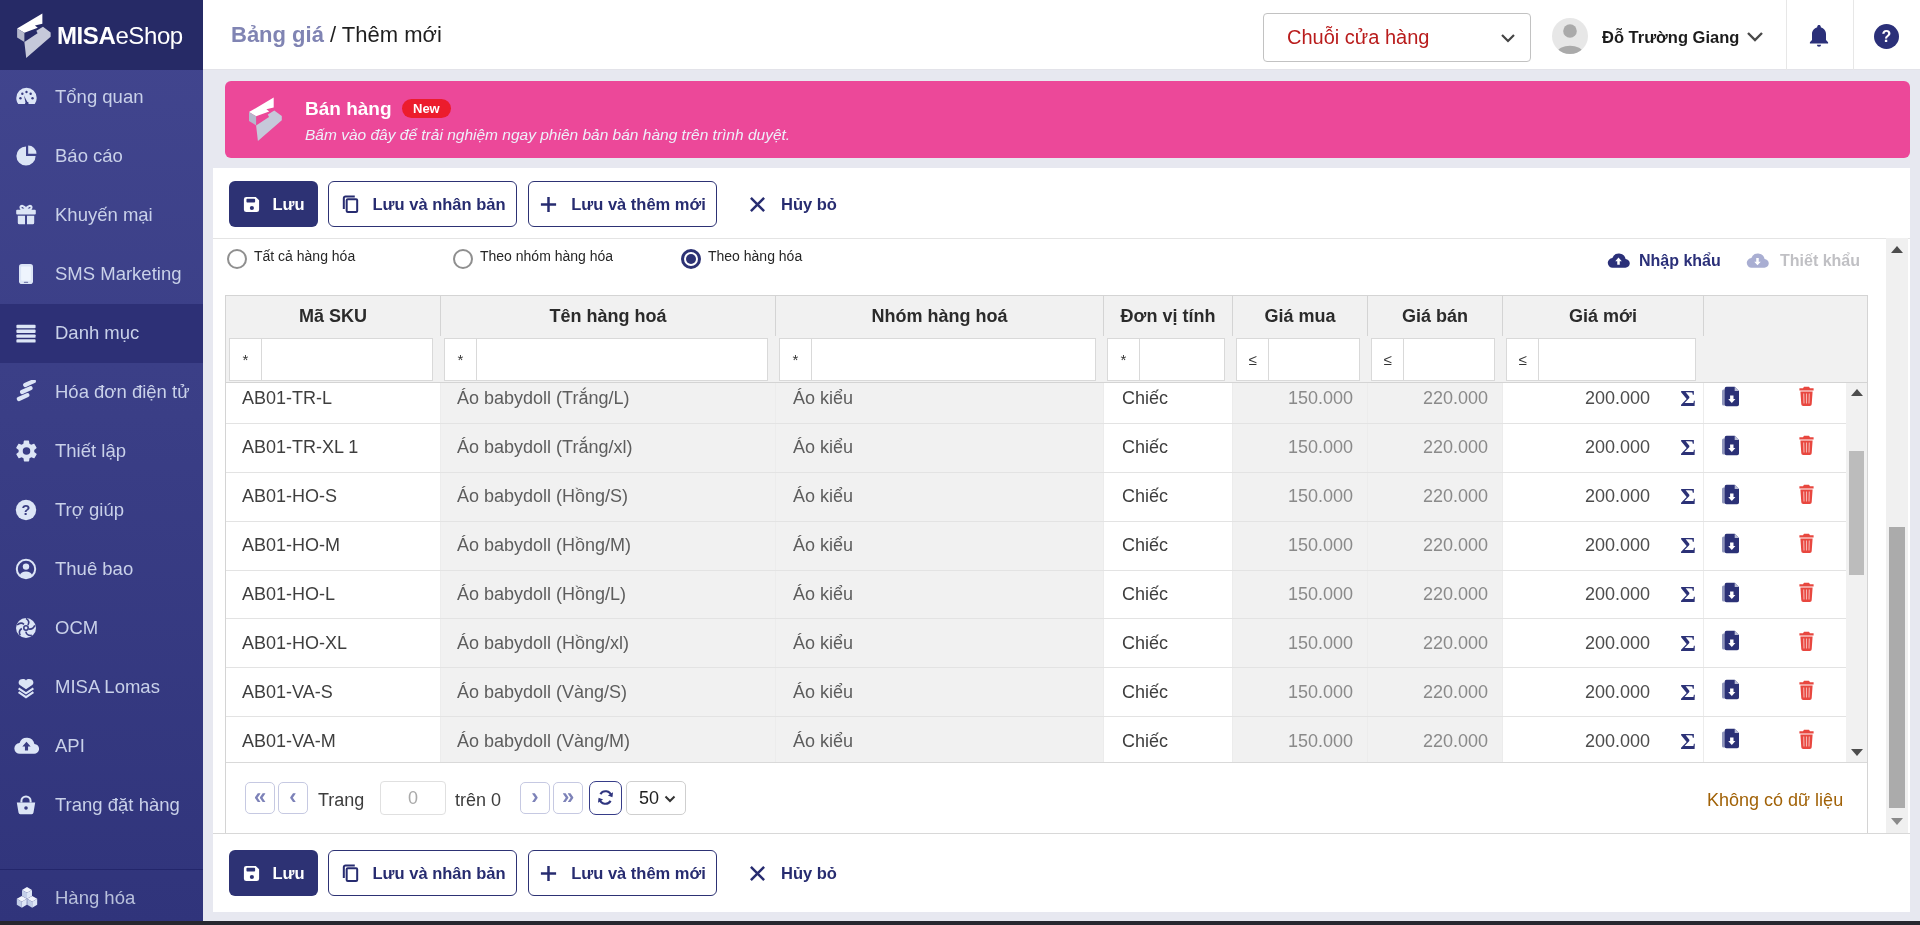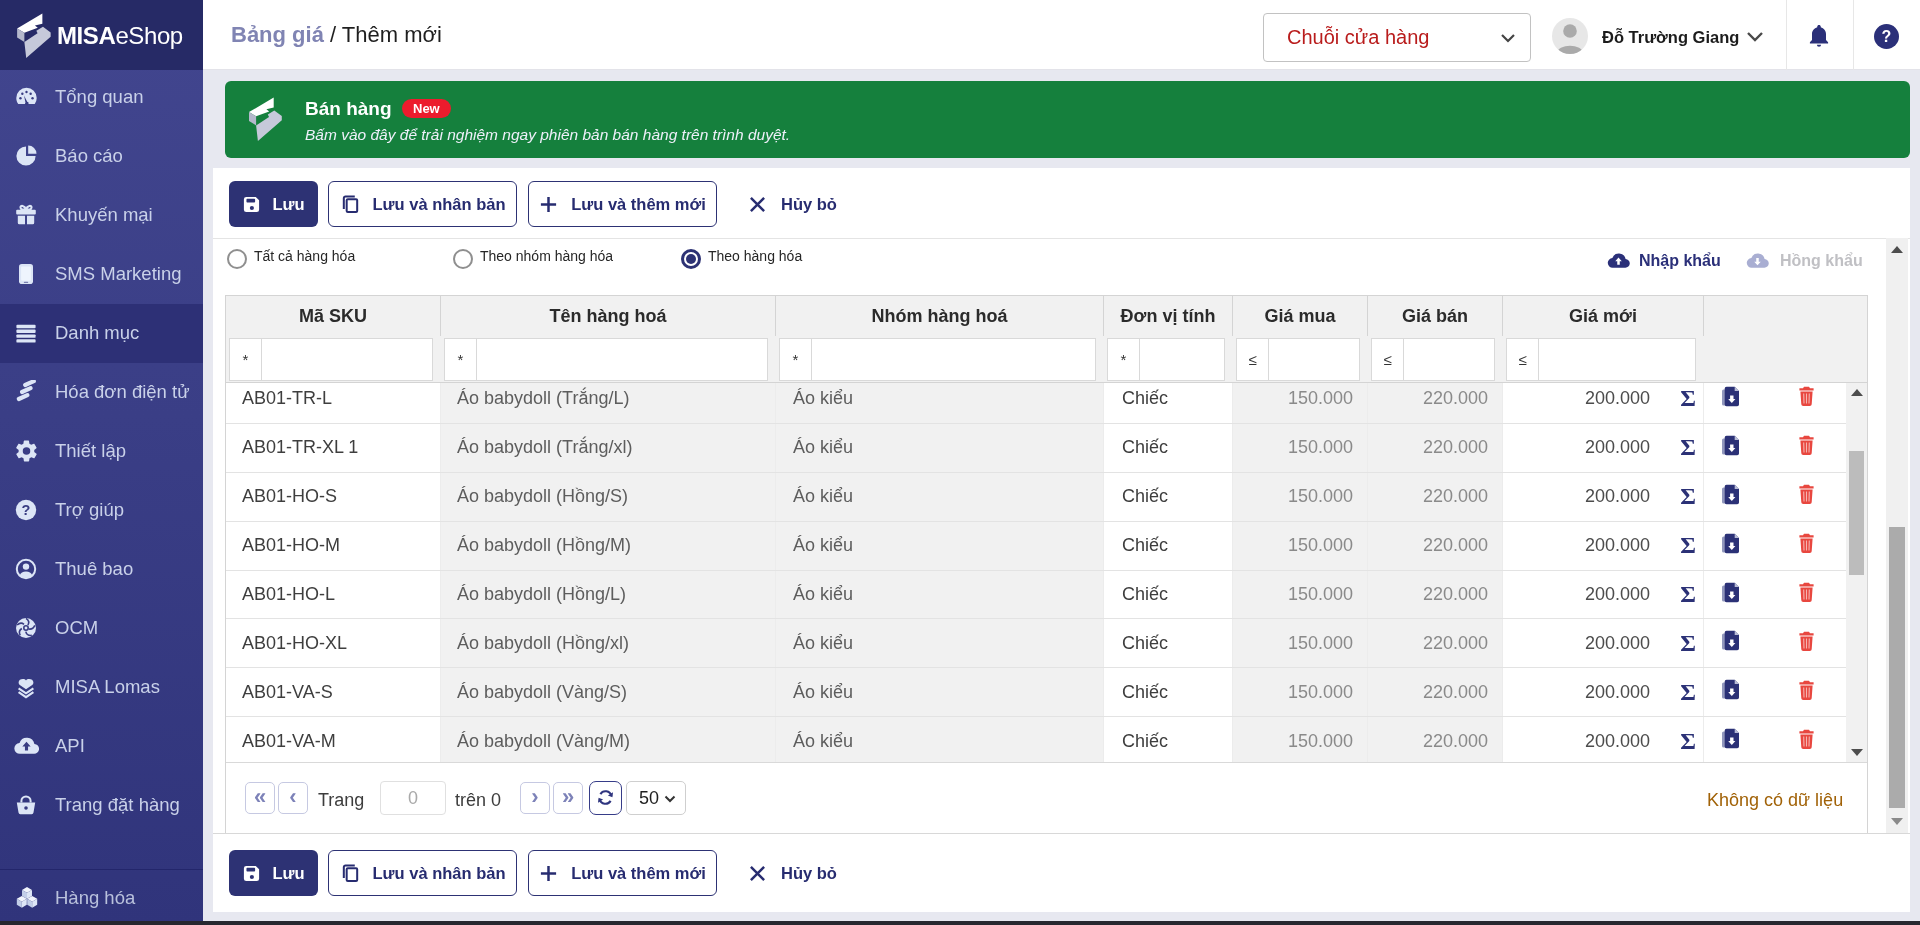--- a/index.html
+++ b/index.html
@@ -18,21 +18,21 @@
   #header { position:absolute; left:203px; top:0; width:1717px; height:70px; background:#fff; border-bottom:1px solid #e3e3e9; }
   #crumb { position:absolute; left:28px; top:22px; font-size:22px; color:#1f1f1f; }
   #crumb b { color:#8084b3; font-weight:bold; }
   #storesel { position:absolute; left:1060px; top:13px; width:268px; height:49px; border:1px solid #c2c2c2; border-radius:4px;
     font-size:20px; color:#b91c1c; line-height:47px; padding-left:23px; }
   #avatar { position:absolute; left:1349px; top:18px; width:36px; height:36px; border-radius:50%; background:#e7e7e7; overflow:hidden; }
   #uname { position:absolute; left:1399px; top:28px; font-size:16.5px; font-weight:bold; color:#1c1c1c;text-align:center; }
   .vdiv { position:absolute; top:0; width:1px; height:70px; background:#e7e7e7; }
   #helpc { position:absolute; left:1671px; top:24px; width:25px; height:25px; border-radius:50%; background:#2b3079;
     color:#fff; font-weight:bold; font-size:16px; text-align:center; line-height:25px; }
-  #banner { position:absolute; left:225px; top:81px; width:1685px; height:77px; background:#15803d; border-radius:6px; }
+  #banner { position:absolute; left:225px; top:81px; width:1685px; height:77px; background:#ec4899; border-radius:6px; }
   #banner .ttl { position:absolute; left:80px; top:17px; color:#fff; font-size:19px; font-weight:bold; }
   #banner .new { position:absolute; left:177px; top:18px; background:#ec1c2d; color:#fff; font-size:13px; font-weight:bold;
     border-radius:10px; padding:0 11px; height:19px; line-height:19px; }
   #banner .sub { position:absolute; left:80px; top:45px; color:#eef0fa; font-size:15.5px; font-style:italic; }
   #panel { position:absolute; left:213px; top:168px; width:1697px; height:744px; background:#fff; }
   .btnrow { position:absolute; left:0; width:1697px; height:70px; }
   .btn { position:absolute; height:46px; border-radius:6px; font-size:16.5px; font-weight:bold;
     display:flex; align-items:center; justify-content:center; }
   .btn.fill { background:#2d3274; color:#fff; }
   .btn.line { background:#fff; border:1px solid #2d3274; color:#272c70; }
@@ -272,21 +272,21 @@
     <div class="rlabel" style="left:495px; top:80px;">Theo hàng hóa</div>
     <div class="abs" style="left:1394px; top:84px"><svg width="23" height="17" viewBox="0 0 24 17">
         <path fill="#2b3079" d="M19.4 6.9A7.2 7.2 0 005.6 6 4.6 4.6 0 006 16h13a3.9 3.9 0 00.4-9.1z"></path>
         <path fill="#fff" d="M12 5.5l3.4 3.8h-2.1V13h-2.6V9.3H8.6z"></path>
       </svg></div>
     <div class="abs" style="left:1426px; top:84px; font-size:16px; font-weight:bold; color:#2b3079">Nhập khẩu</div>
     <div class="abs" style="left:1533px; top:84px"><svg width="23" height="17" viewBox="0 0 24 17">
         <path fill="#a9aed2" d="M19.4 6.9A7.2 7.2 0 005.6 6 4.6 4.6 0 006 16h13a3.9 3.9 0 00.4-9.1z"></path>
         <path fill="#fff" d="M12 13.5L8.6 9.7h2.1V6h2.6v3.7h2.1z"></path>
       </svg></div>
-    <div class="abs" style="left:1567px; top:84px; font-size:16px; font-weight:bold; color:#c0c0c4">Hồng khẩu</div>
+    <div class="abs" style="left:1567px; top:84px; font-size:16px; font-weight:bold; color:#c0c0c4">Thiết khẩu</div>
     <div id="tbl">
       <div id="thead">
         <div class="th" style="width:215px">Mã SKU</div>
         <div class="th" style="width:335px">Tên hàng hoá</div>
         <div class="th" style="width:328px">Nhóm hàng hoá</div>
         <div class="th" style="width:129px">Đơn vị tính</div>
         <div class="th" style="width:135px">Giá mua</div>
         <div class="th" style="width:135px">Giá bán</div>
         <div class="th" style="width:201px">Giá mới</div>
         <div class="th" style="width:163px; border-right:none"></div>

